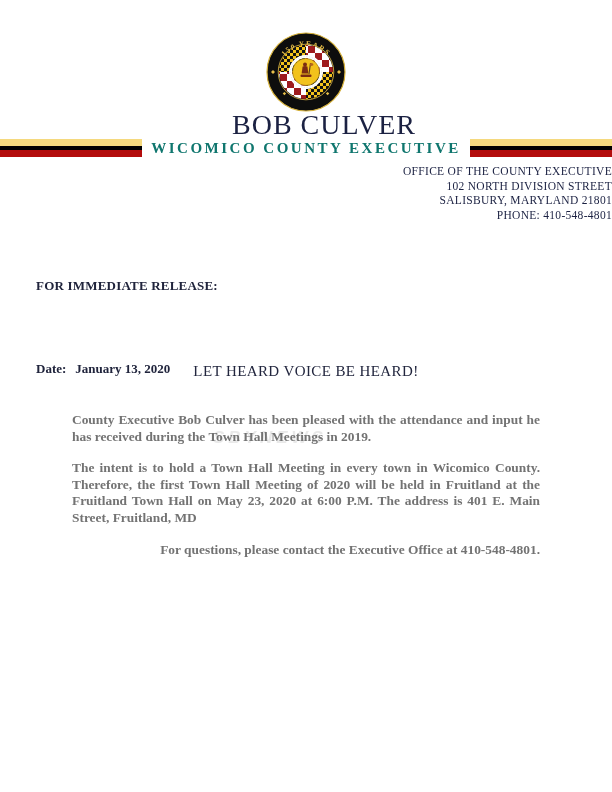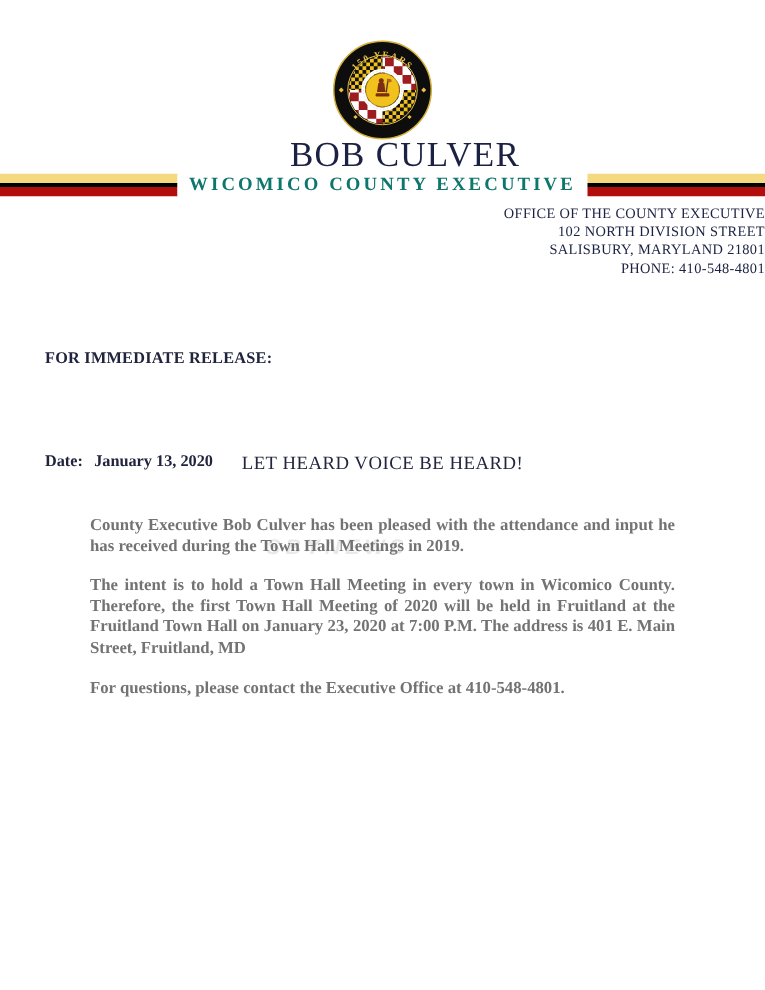--- a/index.html
+++ b/index.html
@@ -82,21 +82,21 @@
   .para{
     position:absolute;left:72px;width:468px;
     font-size:13.4px;font-weight:bold;
     line-height:16.4px;
     text-align:justify;
     color:#737373;
     z-index:1;
   }
   .para-1{top:399px;}
   .para-2{top:447px;}
-  .para-3{top:529px;text-align:left;}
+  .para-3{top:529px;text-align:right;}
   
   .watermark{
     position:absolute;top:428px;left:213px;
     font-family:"Liberation Sans", sans-serif;
     font-size:17px;font-weight:bold;font-style:italic;
     letter-spacing:4px;
     color:#e9e9e9;
     z-index:0;
     user-select:none;
     text-align:right;
@@ -180,18 +180,18 @@
 
   <div class="release-line">FOR IMMEDIATE RELEASE:</div>
 
   <div class="date-line">
     <span>Date:</span><span class="date-value">January 13, 2020</span>
   </div>
 
   <div class="headline">LET HEARD VOICE BE HEARD!</div>
 
   <p class="para para-1">County Executive Bob Culver has been pleased with the attendance and input he has received during the Town Hall Meetings in 2019.</p>
-  <p class="para para-2">The intent is to hold a Town Hall Meeting in every town in Wicomico County.  Therefore, the first Town Hall Meeting of 2020 will be held in Fruitland at the Fruitland Town Hall on January 23, 2020 at 7:00 P.M.  The address is 401 E. Main Street, Fruitland, MD</p>
+  <p class="para para-2">The intent is to hold a Town Hall Meeting in every town in Wicomico County.  Therefore, the first Town Hall Meeting of 2020 will be held in Fruitland at the Fruitland Town Hall on May 23, 2020 at 6:00 P.M.  The address is 401 E. Main Street, Fruitland, MD</p>
   <p class="para para-3">For questions, please contact the Executive Office at 410-548-4801.</p>
 
   <div class="watermark">SBYNEWS</div>
 
 </div>
 
 </body></html>

